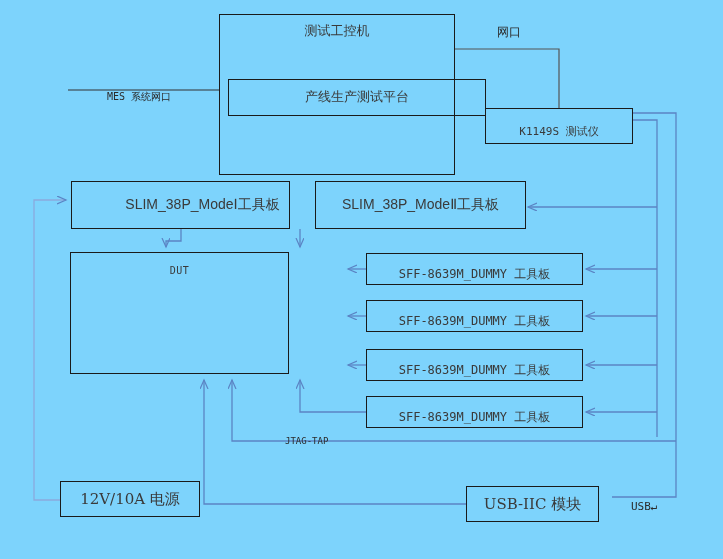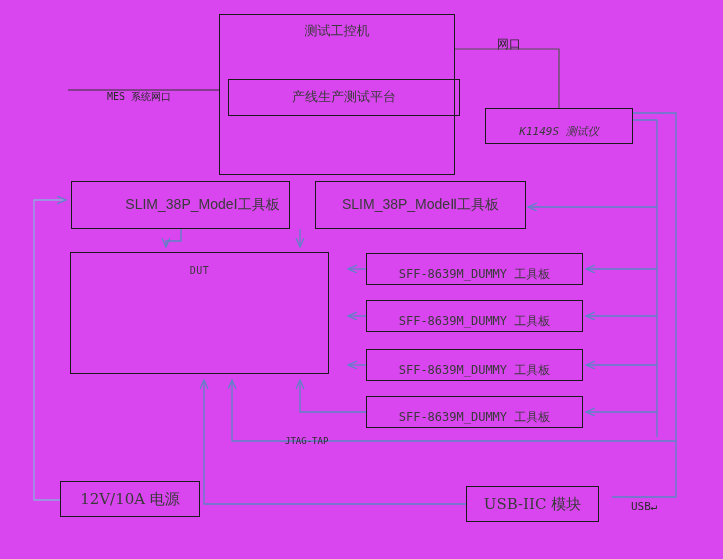--- a/index.html
+++ b/index.html
@@ -4,21 +4,21 @@
 <style>
   html, body {
     margin: 0;
     padding: 0;
     background: #ffffff;
   }
   #canvas {
     position: relative;
     width: 723px;
     height: 559px;
-    background: #d946ef;
+    background: #7dd3fc;
     font-family: "Liberation Sans", sans-serif;
     overflow: hidden;
   }
   svg#wires {
     position: absolute;
     left: 0;
     top: 0;
     width: 723px;
     height: 559px;
   }
@@ -123,37 +123,37 @@
 
     <g>
       <polyline points="60,500 34,500 34,200 66,200" fill="none" stroke="#8aaadd" stroke-width="1.3" marker-end="url(#arrowBlue)"></polyline>
     </g>
   </svg>
 
   <div class="node title-top" style="left:219px; top:14px; width:236px; height:161px;">
     <span class="node-label" style="font-size:13px;">测试工控机</span>
   </div>
 
-  <div class="node" style="left:228px; top:79px; width:232px; height:37px;">
+  <div class="node" style="left:228px; top:79px; width:258px; height:37px;">
     <span class="node-label" style="font-size:13px;">产线生产测试平台</span>
   </div>
 
   <div class="node" style="left:485px; top:108px; width:148px; height:36px;">
-    <span class="node-label mono" style="font-size:11px;font-style:italic;">K1149S 测试仪</span>
+    <span class="node-label mono" style="font-size:11px;">K1149S 测试仪</span>
   </div>
 
   <div class="node" style="left:71px; top:181px; width:219px; height:48px;padding-left:44px;">
     <span class="node-label" style="font-size:14px;">SLIM_38P_ModeⅠ工具板</span>
   </div>
 
   <div class="node" style="left:315px; top:181px; width:211px; height:48px;">
     <span class="node-label" style="font-size:14px;">SLIM_38P_ModeⅡ工具板</span>
   </div>
 
-  <div class="node title-top" style="left:70px; top:252px; width:259px; height:122px;">
+  <div class="node title-top" style="left:70px; top:252px; width:219px; height:122px;">
     <span class="node-label mono" style="font-size:10px; margin-top:12px; letter-spacing:0.5px;">DUT</span>
   </div>
 
 
   <div class="node" style="left:366px; top:253px; width:217px; height:32px;">
     <span class="node-label mono" style="font-size:12px;">SFF-8639M_DUMMY 工具板</span>
   </div>
   <div class="node" style="left:366px; top:300px; width:217px; height:32px;">
     <span class="node-label mono" style="font-size:12px;">SFF-8639M_DUMMY 工具板</span>
   </div>
@@ -167,19 +167,19 @@
   <div class="node" style="left:60px; top:481px; width:140px; height:36px;">
     <span class="node-label serif" style="font-size:15px;">12V/10A 电源</span>
   </div>
 
   <div class="node" style="left:466px; top:486px; width:133px; height:36px;">
     <span class="node-label serif" style="font-size:15px;">USB-IIC 模块</span>
   </div>
 
   <div class="free-label mono" style="left:107px; top:78px; font-size:10px;">MES 系统网口</div>
 
-  <div class="free-label" style="left:497px; top:36px; font-size:12px;">网口</div>
+  <div class="free-label" style="left:497px; top:24px; font-size:12px;">网口</div>
 
   <div class="free-label mono" style="left:285px; top:424px; font-size:9px;">JTAG-TAP</div>
 
   <div class="free-label mono" style="left:631px; top:488px; font-size:11px;">USB↵</div>
 
 </div>
 
 </body></html>

